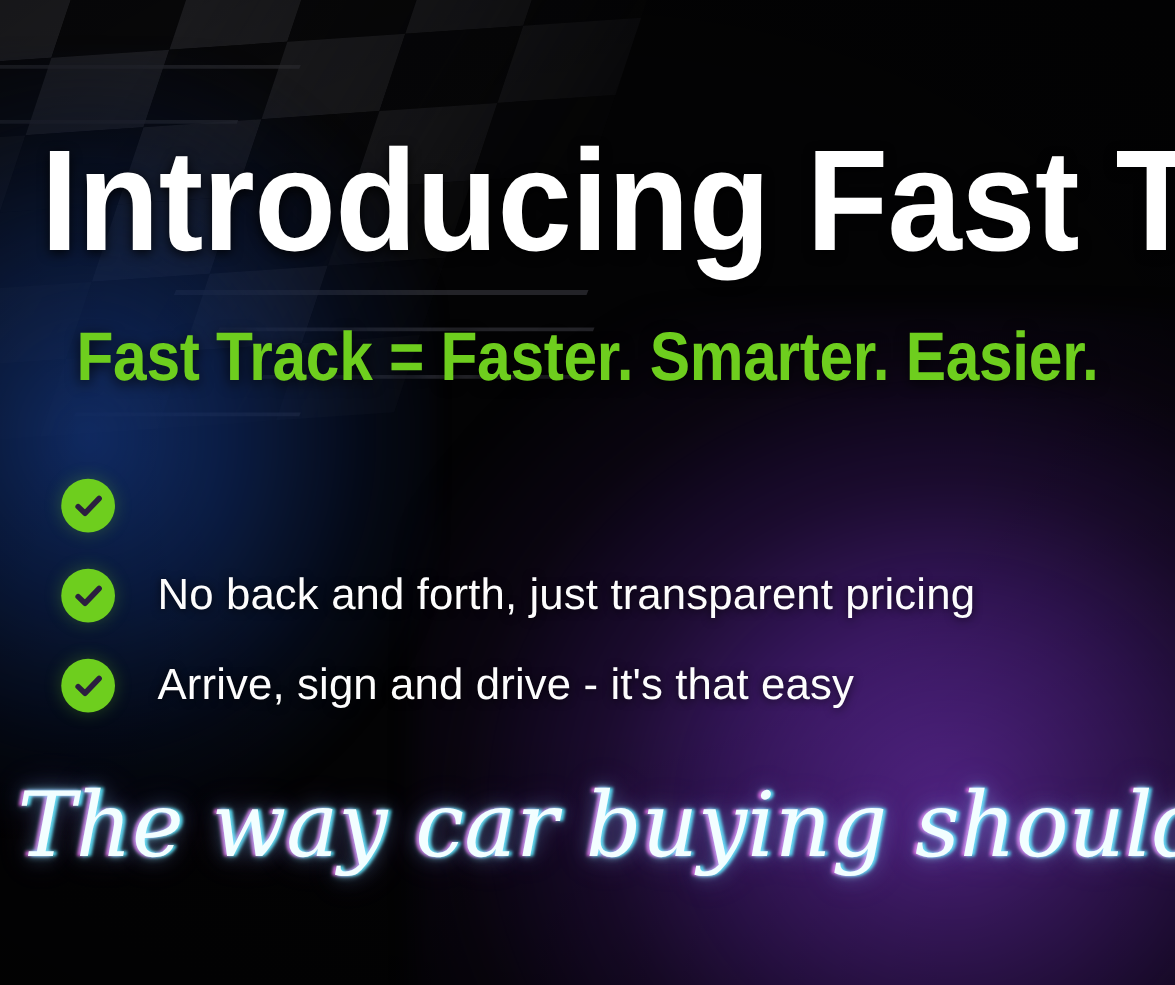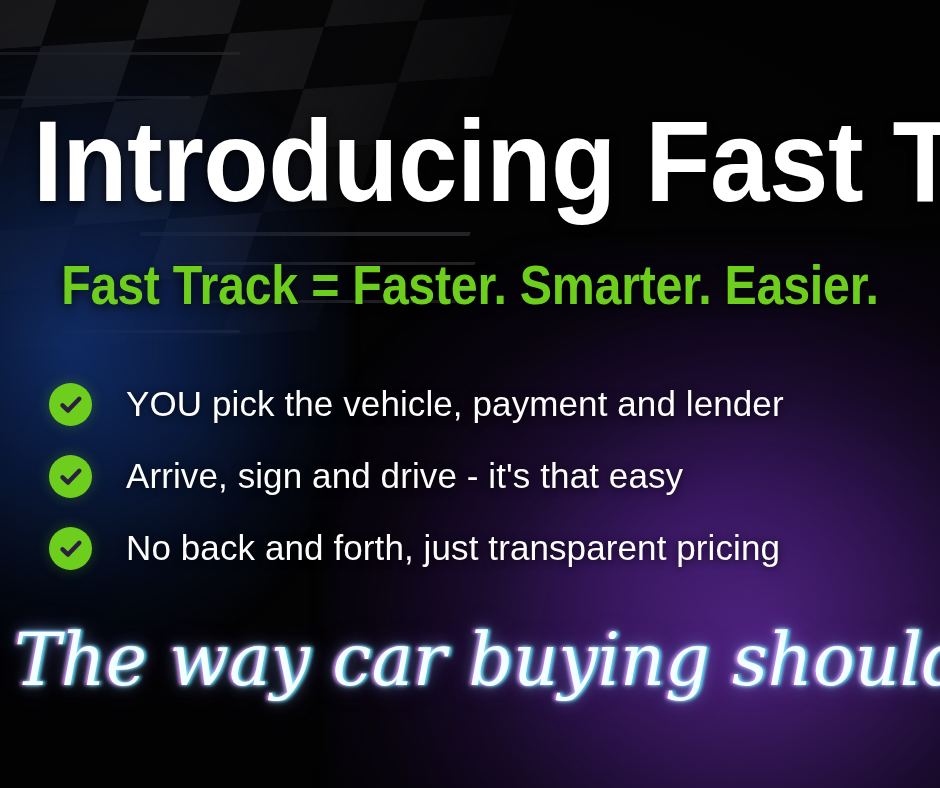--- a/index.html
+++ b/index.html
@@ -335,41 +335,40 @@
     <div class="subhead">Fast Track = Faster. Smarter. Easier.</div>
 
     <div class="bullets">
 
       <div class="bullet-row">
         <span class="check-badge">
           <svg width="26" height="26" viewBox="0 0 26 26" aria-hidden="true">
             <path d="M4.5 13.3 L10 18.6 L21.3 6.8" fill="none" stroke="#2b1f40" stroke-width="4.4" stroke-linecap="round" stroke-linejoin="round"></path>
           </svg>
         </span>
-        <span class="bullet-text">YOU pick the vehicle, payment and lender</span>
+      </div>
+
+      <div class="bullet-row">
+        <span class="check-badge">
+          <svg width="26" height="26" viewBox="0 0 26 26" aria-hidden="true">
+            <path d="M4.5 13.3 L10 18.6 L21.3 6.8" fill="none" stroke="#2b1f40" stroke-width="4.4" stroke-linecap="round" stroke-linejoin="round"></path>
+          </svg>
+        </span>
+        <span class="bullet-text">No back and forth, just transparent pricing</span>
       </div>
 
       <div class="bullet-row">
         <span class="check-badge">
           <svg width="26" height="26" viewBox="0 0 26 26" aria-hidden="true">
             <path d="M4.5 13.3 L10 18.6 L21.3 6.8" fill="none" stroke="#2b1f40" stroke-width="4.4" stroke-linecap="round" stroke-linejoin="round"></path>
           </svg>
         </span>
         <span class="bullet-text">Arrive, sign and drive - it's that easy</span>
       </div>
 
-      <div class="bullet-row">
-        <span class="check-badge">
-          <svg width="26" height="26" viewBox="0 0 26 26" aria-hidden="true">
-            <path d="M4.5 13.3 L10 18.6 L21.3 6.8" fill="none" stroke="#2b1f40" stroke-width="4.4" stroke-linecap="round" stroke-linejoin="round"></path>
-          </svg>
-        </span>
-        <span class="bullet-text">No back and forth, just transparent pricing</span>
-      </div>
-
     </div>
 
     <div class="tagline-wrap">
       <div class="tagline layer-magenta">The way car buying should be.</div>
       <div class="tagline layer-cyan">The way car buying should be.</div>
       <div class="tagline layer-main">The way car buying should be.</div>
     </div>
 
   </div>
 </div>

